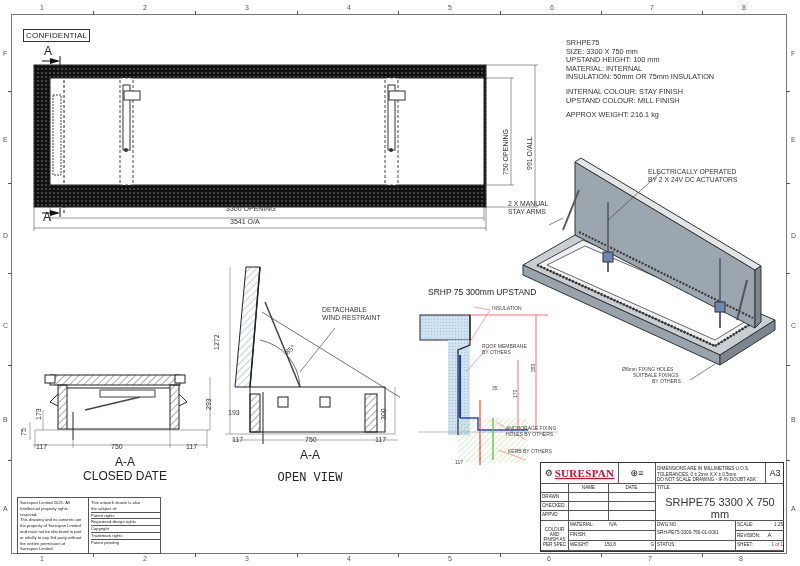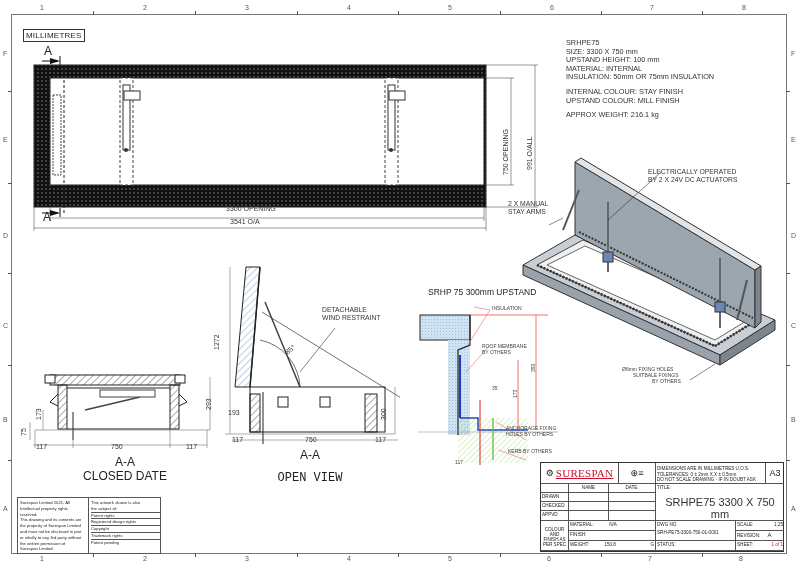--- a/index.html
+++ b/index.html
@@ -19,21 +19,21 @@
   .spec div{white-space:nowrap;}
   .spec .gap{height:6px;}
   .label{font-size:6.8px;color:#333;white-space:nowrap;line-height:8px;}
   .tiny{font-size:5px;color:#444;white-space:nowrap;line-height:6px;}
   .view-title{font-size:12px;text-align:center;color:#222;line-height:13px;}
   .dim{font-size:7px;color:#333;white-space:nowrap;}
   .vtext{transform:rotate(-90deg);transform-origin:left top;white-space:nowrap;}
   
   .tb{position:absolute;left:540px;top:462px;width:244px;height:90px;border:1px solid #333;box-sizing:border-box;font-size:4.6px;}
   .tb .cell{position:absolute;border-right:1px solid #555;border-bottom:1px solid #555;box-sizing:border-box;padding:1px;overflow:hidden;}
-  .logo{color:#c8102e;font-family:"Liberation Serif",serif;font-weight:normal;font-size:11px;text-decoration:underline;letter-spacing:0.3px;}
+  .logo{color:#c8102e;font-family:"Liberation Serif",serif;font-weight:bold;font-size:11px;text-decoration:underline;letter-spacing:0.3px;}
   .copyright{position:absolute;left:17px;top:497px;width:144px;height:57px;border:1px solid #555;box-sizing:border-box;font-size:4.2px;line-height:5.8px;}
 </style>
 </head>
 <body>
 
 <div class="sheet-border"></div>
 
 <div class="zone-col" style="left:40px">1</div>
 <div class="zone-col" style="left:143px">2</div>
 <div class="zone-col" style="left:245px">3</div>
@@ -83,21 +83,21 @@
 <div class="tick-left" style="top:183px"></div>
 <div class="tick-left" style="top:273px"></div>
 <div class="tick-left" style="top:365px"></div>
 <div class="tick-left" style="top:460px"></div>
 <div class="tick-right" style="top:91px"></div>
 <div class="tick-right" style="top:183px"></div>
 <div class="tick-right" style="top:273px"></div>
 <div class="tick-right" style="top:365px"></div>
 <div class="tick-right" style="top:460px"></div>
 
-<div class="confidential">MILLIMETRES</div>
+<div class="confidential">CONFIDENTIAL</div>
 
 <div class="abs" style="left:44px;top:44px;font-size:12px;">A</div>
 <div class="abs" style="left:43px;top:210px;font-size:12px;">A</div>
 
 <svg class="abs" style="left:20px;top:55px;" width="520" height="180">
   <defs>
     <pattern id="dots" width="4" height="4" patternUnits="userSpaceOnUse">
       <rect width="4" height="4" fill="#111"></rect>
       <circle cx="2" cy="2" r="0.7" fill="#999"></circle>
     </pattern>

